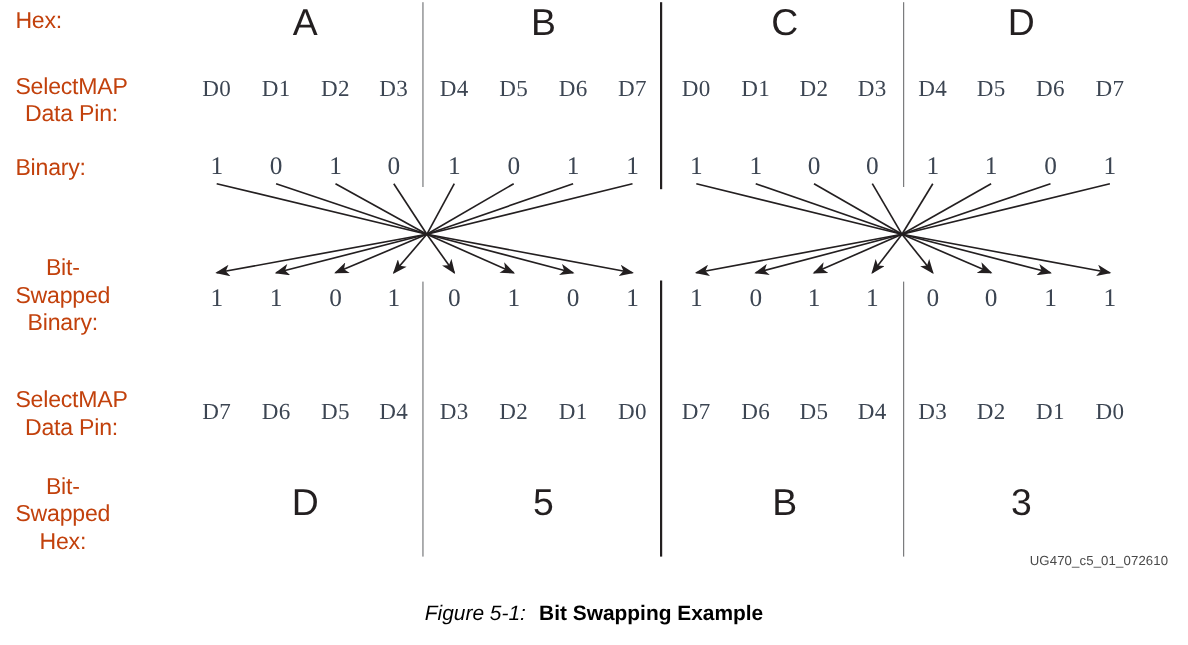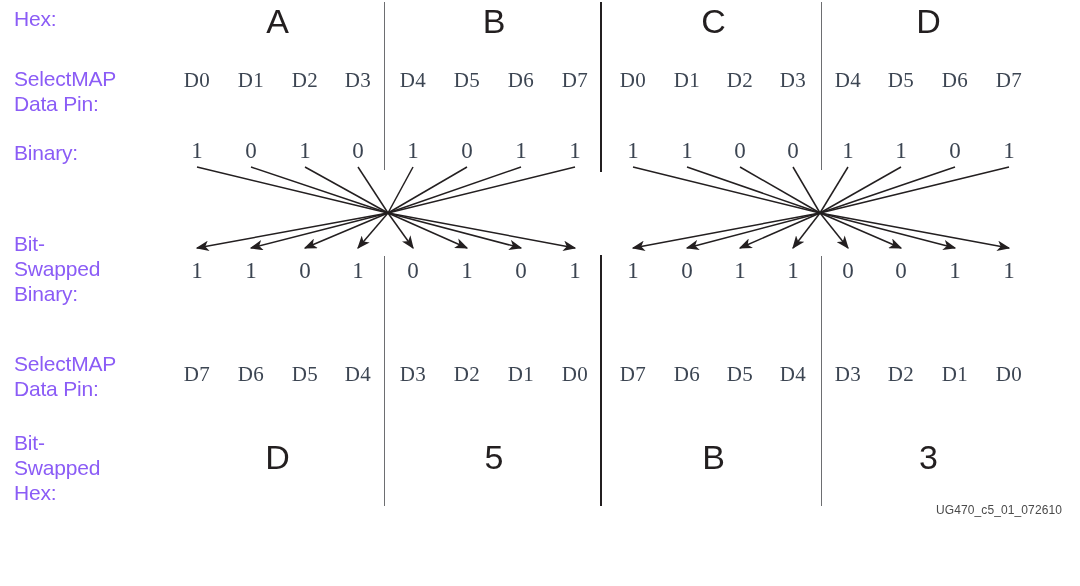--- a/index.html
+++ b/index.html
@@ -23,23 +23,24 @@
     height: 586px;
   }
 
   
   .row-label {
     position: absolute;
     left: 14px;
     font-family: "Liberation Sans", sans-serif;
     font-size: 21px;
     line-height: 25px;
-    color: #8b5cf6;
+    color: #c2410c;
     white-space: pre-line;
     letter-spacing: -0.2px;
+    text-align: center;
   }
 
   
   .cell {
     position: absolute;
     text-align: center;
     font-family: "Liberation Serif", serif;
     color: #3c4552;
     transform: translateX(-50%);
   }
@@ -174,20 +175,23 @@
         <line x1="820" y1="213" x2="740" y2="248" marker-end="url(#ah)"></line>
         <line x1="955" y1="167" x2="820" y2="213"></line>
         <line x1="820" y1="213" x2="687" y2="248" marker-end="url(#ah)"></line>
         <line x1="1009" y1="167" x2="820" y2="213"></line>
         <line x1="820" y1="213" x2="633" y2="248" marker-end="url(#ah)"></line>
       </g>
   </svg>
 
   <div id="figure-id">UG470_c5_01_072610</div>
 
+  <div id="caption">
+    <span class="fig-num">Figure 5-1:</span><span class="fig-title">Bit Swapping Example</span>
+  </div>
 
 <div class="cell hex" style="left: 277.5px; top: 2px;">A</div>
     <div class="cell hex" style="left: 494px; top: 2px;">B</div>
     <div class="cell hex" style="left: 713.5px; top: 2px;">C</div>
     <div class="cell hex" style="left: 928.5px; top: 2px;">D</div>
     <div class="cell pin" style="left: 197px; top: 68px;">D0</div>
     <div class="cell pin" style="left: 251px; top: 68px;">D1</div>
     <div class="cell pin" style="left: 305px; top: 68px;">D2</div>
     <div class="cell pin" style="left: 358px; top: 68px;">D3</div>
     <div class="cell pin" style="left: 413px; top: 68px;">D4</div>

